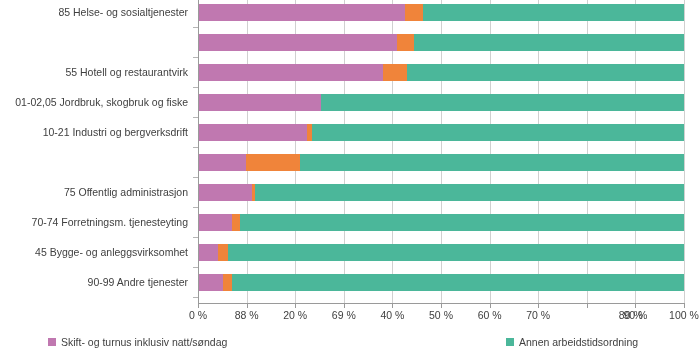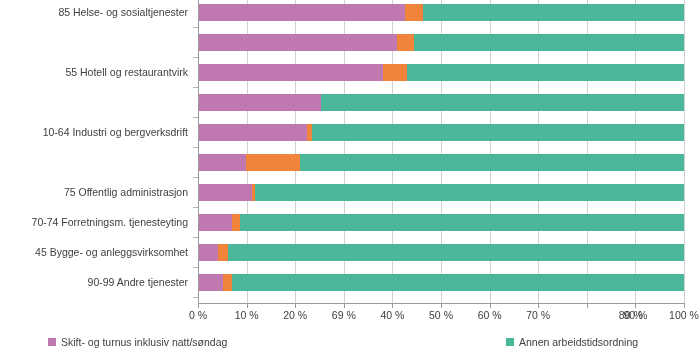--- a/index.html
+++ b/index.html
@@ -151,21 +151,22 @@
   }
 </style>
 </head>
 <body>
 
 <div id="chart-root">
 
   <div id="category-axis">
       <div class="cat-label" style="top: 6px; margin-left: 44px;">85 Helse- og sosialtjenester</div>
       <div class="cat-label" style="top: 66px;">55 Hotell og restaurantvirk</div>
-      <div class="cat-label" style="top: 126px;">10-64 Industri og bergverksdrift</div>
+      <div class="cat-label" style="top: 96px;">01-02,05 Jordbruk, skogbruk og fiske</div>
+      <div class="cat-label" style="top: 126px;">10-21 Industri og bergverksdrift</div>
       <div class="cat-label" style="top: 186px;">75 Offentlig administrasjon</div>
       <div class="cat-label" style="top: 216px;">70-74 Forretningsm. tjenesteyting</div>
       <div class="cat-label" style="top: 246px;">45 Bygge- og anleggsvirksomhet</div>
       <div class="cat-label" style="top: 276px;">90-99 Andre tjenester</div>
     </div>
 
   <div id="plot-area">
       <div class="gridline" style="left: 48.6px;"></div>
       <div class="gridline" style="left: 97.2px;"></div>
       <div class="gridline" style="left: 145.8px;"></div>
@@ -238,21 +239,21 @@
       <div class="tick" style="left: 243px;"></div>
       <div class="tick" style="left: 291.6px;"></div>
       <div class="tick" style="left: 340.2px;"></div>
       <div class="tick" style="left: 388.8px;"></div>
       <div class="tick" style="left: 437.4px;"></div>
       <div class="tick" style="left: 486px;"></div>
     </div>
 
   <div id="value-axis">
       <div class="val-label" style="left: 198px;">0 %</div>
-      <div class="val-label" style="left: 246.6px;">10 %</div>
+      <div class="val-label" style="left: 246.6px;">88 %</div>
       <div class="val-label" style="left: 295.2px;">20 %</div>
       <div class="val-label" style="left: 343.8px;">69 %</div>
       <div class="val-label" style="left: 392.4px;">40 %</div>
       <div class="val-label" style="left: 441px;">50 %</div>
       <div class="val-label" style="left: 489.6px;">60 %</div>
       <div class="val-label" style="left: 538.2px; text-align: center;">70 %</div>
       <div class="val-label" style="left: 586.8px; margin-left: 44px;">80 %</div>
       <div class="val-label" style="left: 635.4px;">90 %</div>
       <div class="val-label" style="left: 684px;">100 %</div>
     </div>

